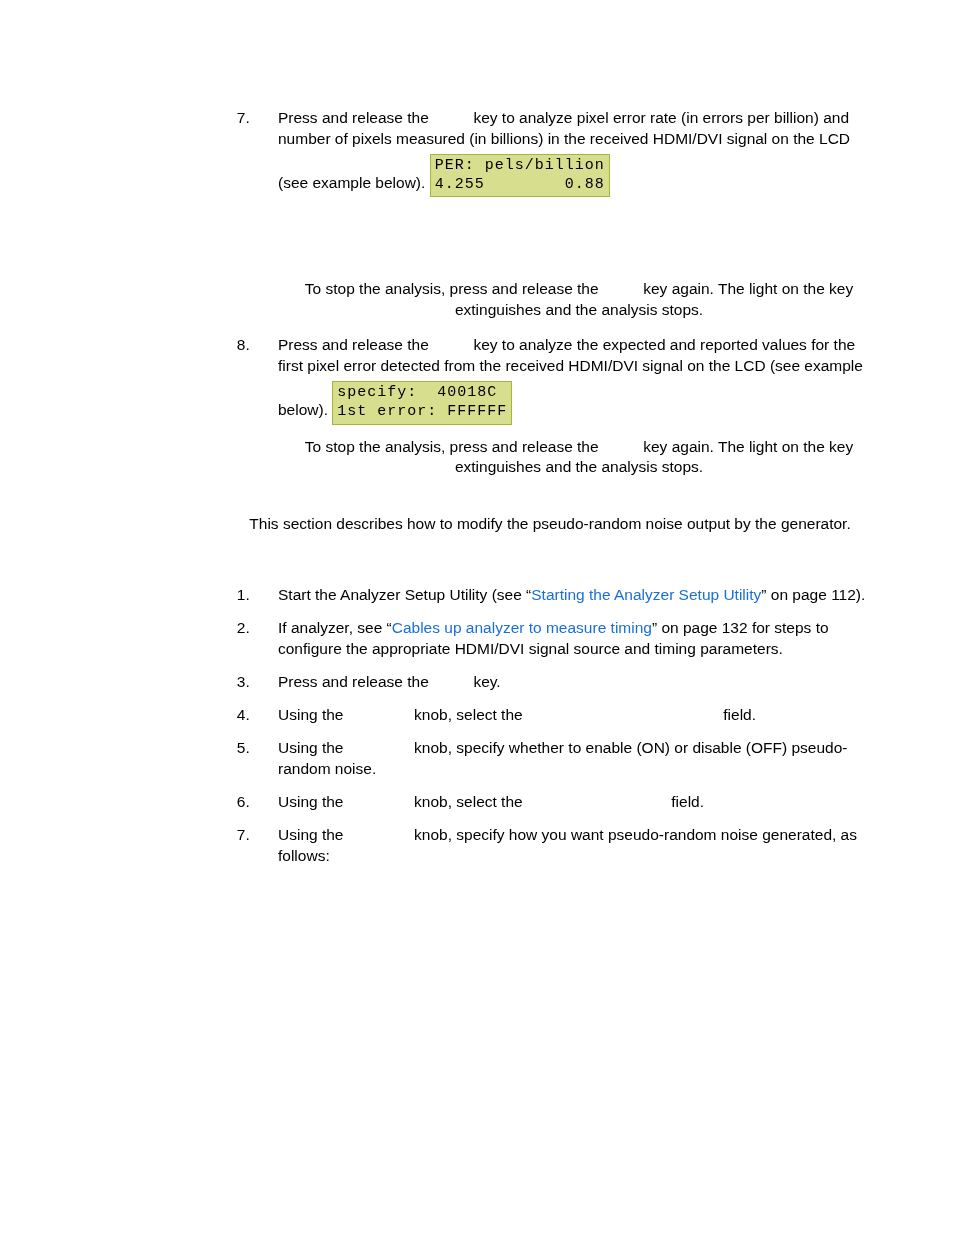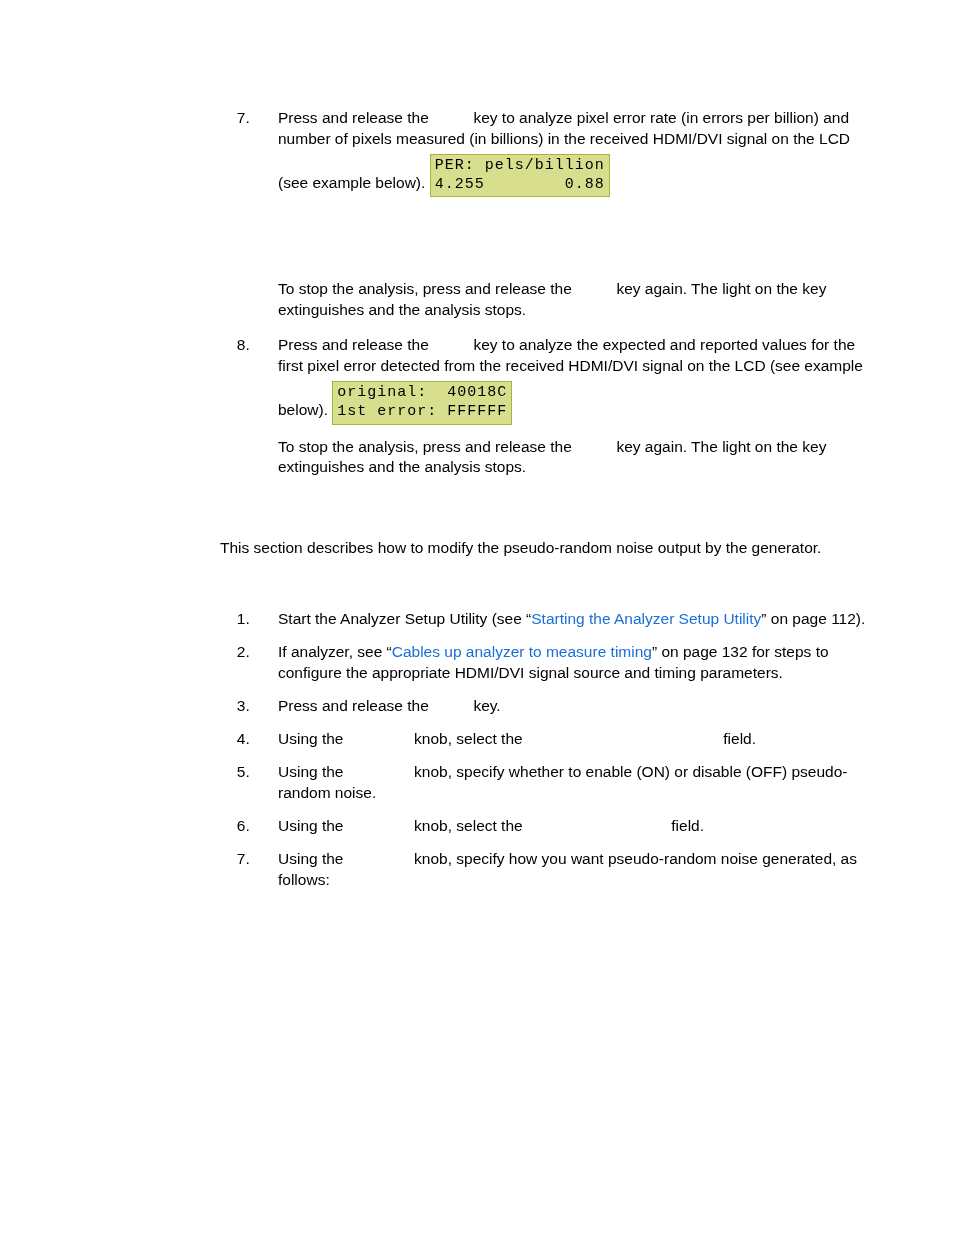--- a/index.html
+++ b/index.html
@@ -4,22 +4,22 @@
 <style>
   html,body{margin:0;padding:0;background:#fff;}
   .page{width:954px;height:999px;position:relative;font-family:Helvetica,Arial,sans-serif;color:#000;}
   .content{position:absolute;left:220px;top:108px;width:660px;font-size:15.5px;line-height:1.35;}
   ol.main{list-style:decimal;padding-left:0;margin:0 0 0 34px;}
   ol.main>li{padding-left:24px;margin-bottom:14px;}
   ol.main>li::marker{font-size:15.5px;}
   ol.sub{list-style:decimal;padding-left:0;margin:0 0 0 34px;}
   ol.sub>li{padding-left:24px;margin-bottom:12px;}
   .lcd{display:inline-block;background:#d7df8e;border:1px solid #a6b43a;font-family:'Courier New',monospace;font-size:15px;line-height:1.25;padding:2px 4px;white-space:pre;letter-spacing:1px;margin:4px 0 12px 0;}
-  .para{margin:0 0 14px 0;}
-  .sec{margin-top:60px;}
+  .para{margin:0 0 14px 0;text-align:center;}
+  .sec{margin-top:36px;}
   .link{color:#1a6fd6;}
   .key,.knob,.fld{display:inline-block;}
   .key{width:36px;}
   .knob{width:62px;}
   .footer{position:absolute;left:220px;top:1175px;font-size:15px;margin-top:12px;}
   .gapA{display:inline-block;width:34px;}
   .gapB{display:inline-block;width:126px;}
   .gapC{display:inline-block;width:192px;}
   .gapD{display:inline-block;width:140px;}
 </style>
@@ -33,21 +33,21 @@
       <li>
         <span>Press and release the </span><span class="key"></span><span> key to analyze pixel error rate (in errors per billion) and number of pixels measured (in billions) in the received HDMI/DVI signal on the LCD (see example below).</span>
         <div class="lcd"><span>PER: pels/billion</span>
 <span>4.255        0.88</span></div>
         <div style="height:70px"></div>
         <p class="para"><span>To stop the analysis, press and release the </span><span class="key"></span><span> key again. The light on the key extinguishes and the analysis stops.</span></p>
       </li>
 
       <li>
         <span>Press and release the </span><span class="key"></span><span> key to analyze the expected and reported values for the first pixel error detected from the received HDMI/DVI signal on the LCD (see example below).</span>
-        <div class="lcd"><span>original:  40018C</span>
+        <div class="lcd"><span>specify:  40018C</span>
 <span>1st error: FFFFFF</span></div>
         <p class="para"><span>To stop the analysis, press and release the </span><span class="key"></span><span> key again. The light on the key extinguishes and the analysis stops.</span></p>
       </li>
     </ol>
 
     <div class="sec">
       <p class="para">This section describes how to modify the pseudo-random noise output by the generator.</p>
     </div>
 
     <div style="height:36px"></div>

